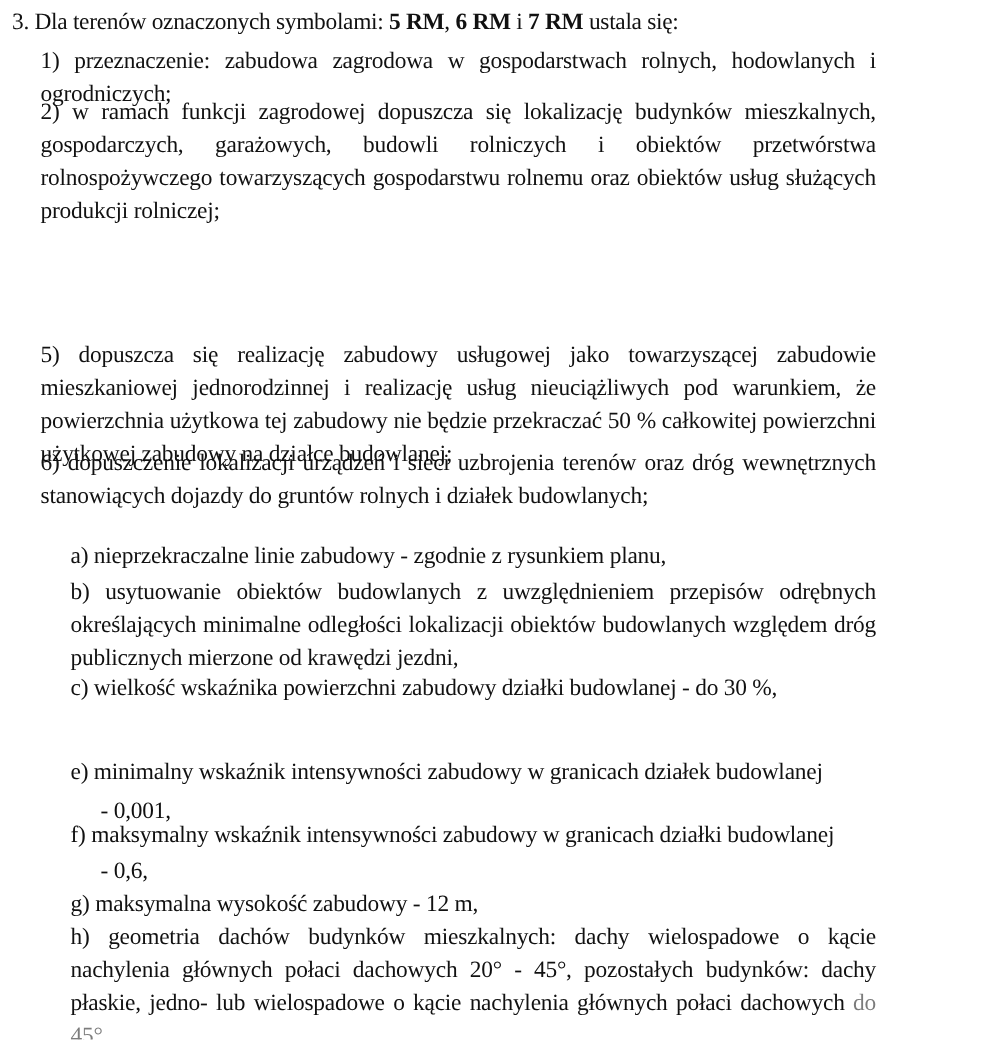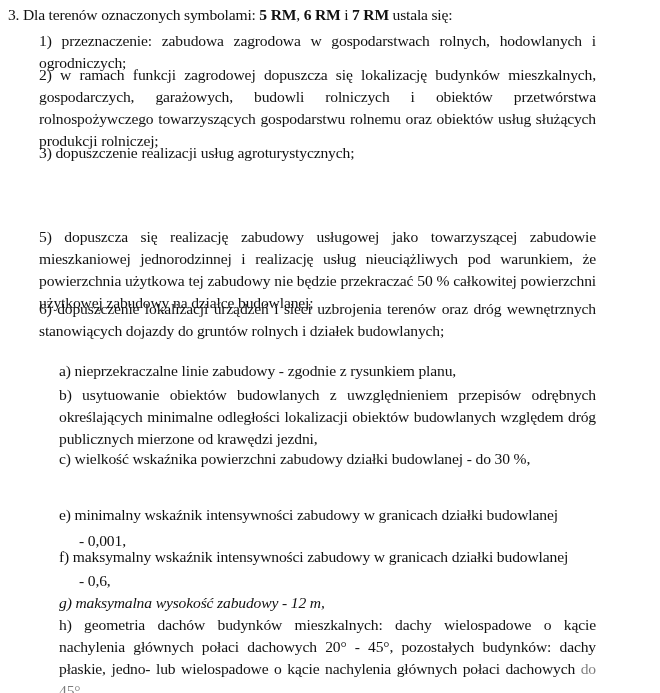--- a/index.html
+++ b/index.html
@@ -33,21 +33,20 @@
       letter-spacing: -0.2px;
     }
     .section-heading b { font-weight: bold; }
     .item {
       position: absolute;
       left: 27px;
       width: 557px;
       text-align: justify;
       text-align-last: left;
       letter-spacing: -0.15px;
-      margin-left: 12px;
     }
     .item.sub {
       left: 47px;
       width: 537px;
     }
     .item.cont {
       left: 67px;
       width: 400px;
     }
     .last-line {
@@ -58,26 +57,25 @@
 <body>
 
 <div class="page">
 
   <div class="section-heading">
     <span>3. Dla terenów oznaczonych symbolami: </span><b>5 RM</b><span>, </span><b>6 RM</b><span> i </span><b>7 RM</b><span> ustala się:</span>
   </div>
 
   <div class="item" style="top:30px;">1) przeznaczenie: zabudowa zagrodowa w gospodarstwach rolnych, hodowlanych i ogrodniczych;</div>
   <div class="item" style="top: 64px;">2) w ramach funkcji zagrodowej dopuszcza się lokalizację budynków mieszkalnych, gospodarczych, garażowych, budowli rolniczych i obiektów przetwórstwa rolnospożywczego towarzyszących gospodarstwu rolnemu oraz obiektów usług służących produkcji rolniczej;</div>
-  <div class="item" style="top: 142px;">3) dopuszczenie realizacji usług agroturystycznych;</div>
   <div class="item" style="top: 226px;">5) dopuszcza się realizację zabudowy usługowej jako towarzyszącej zabudowie mieszkaniowej jednorodzinnej i realizację usług nieuciążliwych pod warunkiem, że powierzchnia użytkowa tej zabudowy nie będzie przekraczać 50 % całkowitej powierzchni użytkowej zabudowy na działce budowlanej;</div>
   <div class="item" style="top: 298px;">6) dopuszczenie lokalizacji urządzeń i sieci uzbrojenia terenów oraz dróg wewnętrznych stanowiących dojazdy do gruntów rolnych i działek budowlanych;</div>
 
   <div class="item sub" style="top: 360px;">a) nieprzekraczalne linie zabudowy - zgodnie z rysunkiem planu,</div>
   <div class="item sub" style="top: 384px;">b) usytuowanie obiektów budowlanych z uwzględnieniem przepisów odrębnych określających minimalne odległości lokalizacji obiektów budowlanych względem dróg publicznych mierzone od krawędzi jezdni,</div>
   <div class="item sub" style="top: 448px; font-family: Liberation Serif, serif;">c) wielkość wskaźnika powierzchni zabudowy działki budowlanej - do 30 %,</div>
-  <div class="item sub" style="top: 504px;">e) minimalny wskaźnik intensywności zabudowy w granicach działki budowlanej</div>
+  <div class="item sub" style="top: 504px;">e) minimalny wskaźnik intensywności zabudowy w granicach działek budowlanej</div>
   <div class="item cont" style="top: 530px; font-family: Liberation Serif, serif;">- 0,001,</div>
   <div class="item sub" style="top: 546px;">f) maksymalny wskaźnik intensywności zabudowy w granicach działki budowlanej</div>
   <div class="item cont" style="top: 570px;">- 0,6,</div>
-  <div class="item sub" style="top: 592px; font-style: italic;">g) maksymalna wysokość zabudowy - 12 m,</div>
+  <div class="item sub" style="top: 592px;">g) maksymalna wysokość zabudowy - 12 m,</div>
   <div class="item sub" style="top: 614px;">h) geometria dachów budynków mieszkalnych: dachy wielospadowe o kącie nachylenia głównych połaci dachowych 20° - 45°, pozostałych budynków: dachy płaskie, jedno- lub wielospadowe o kącie nachylenia głównych połaci dachowych<span class="last-line"> do 45°,</span></div>
 </div>
 
 </body></html>

